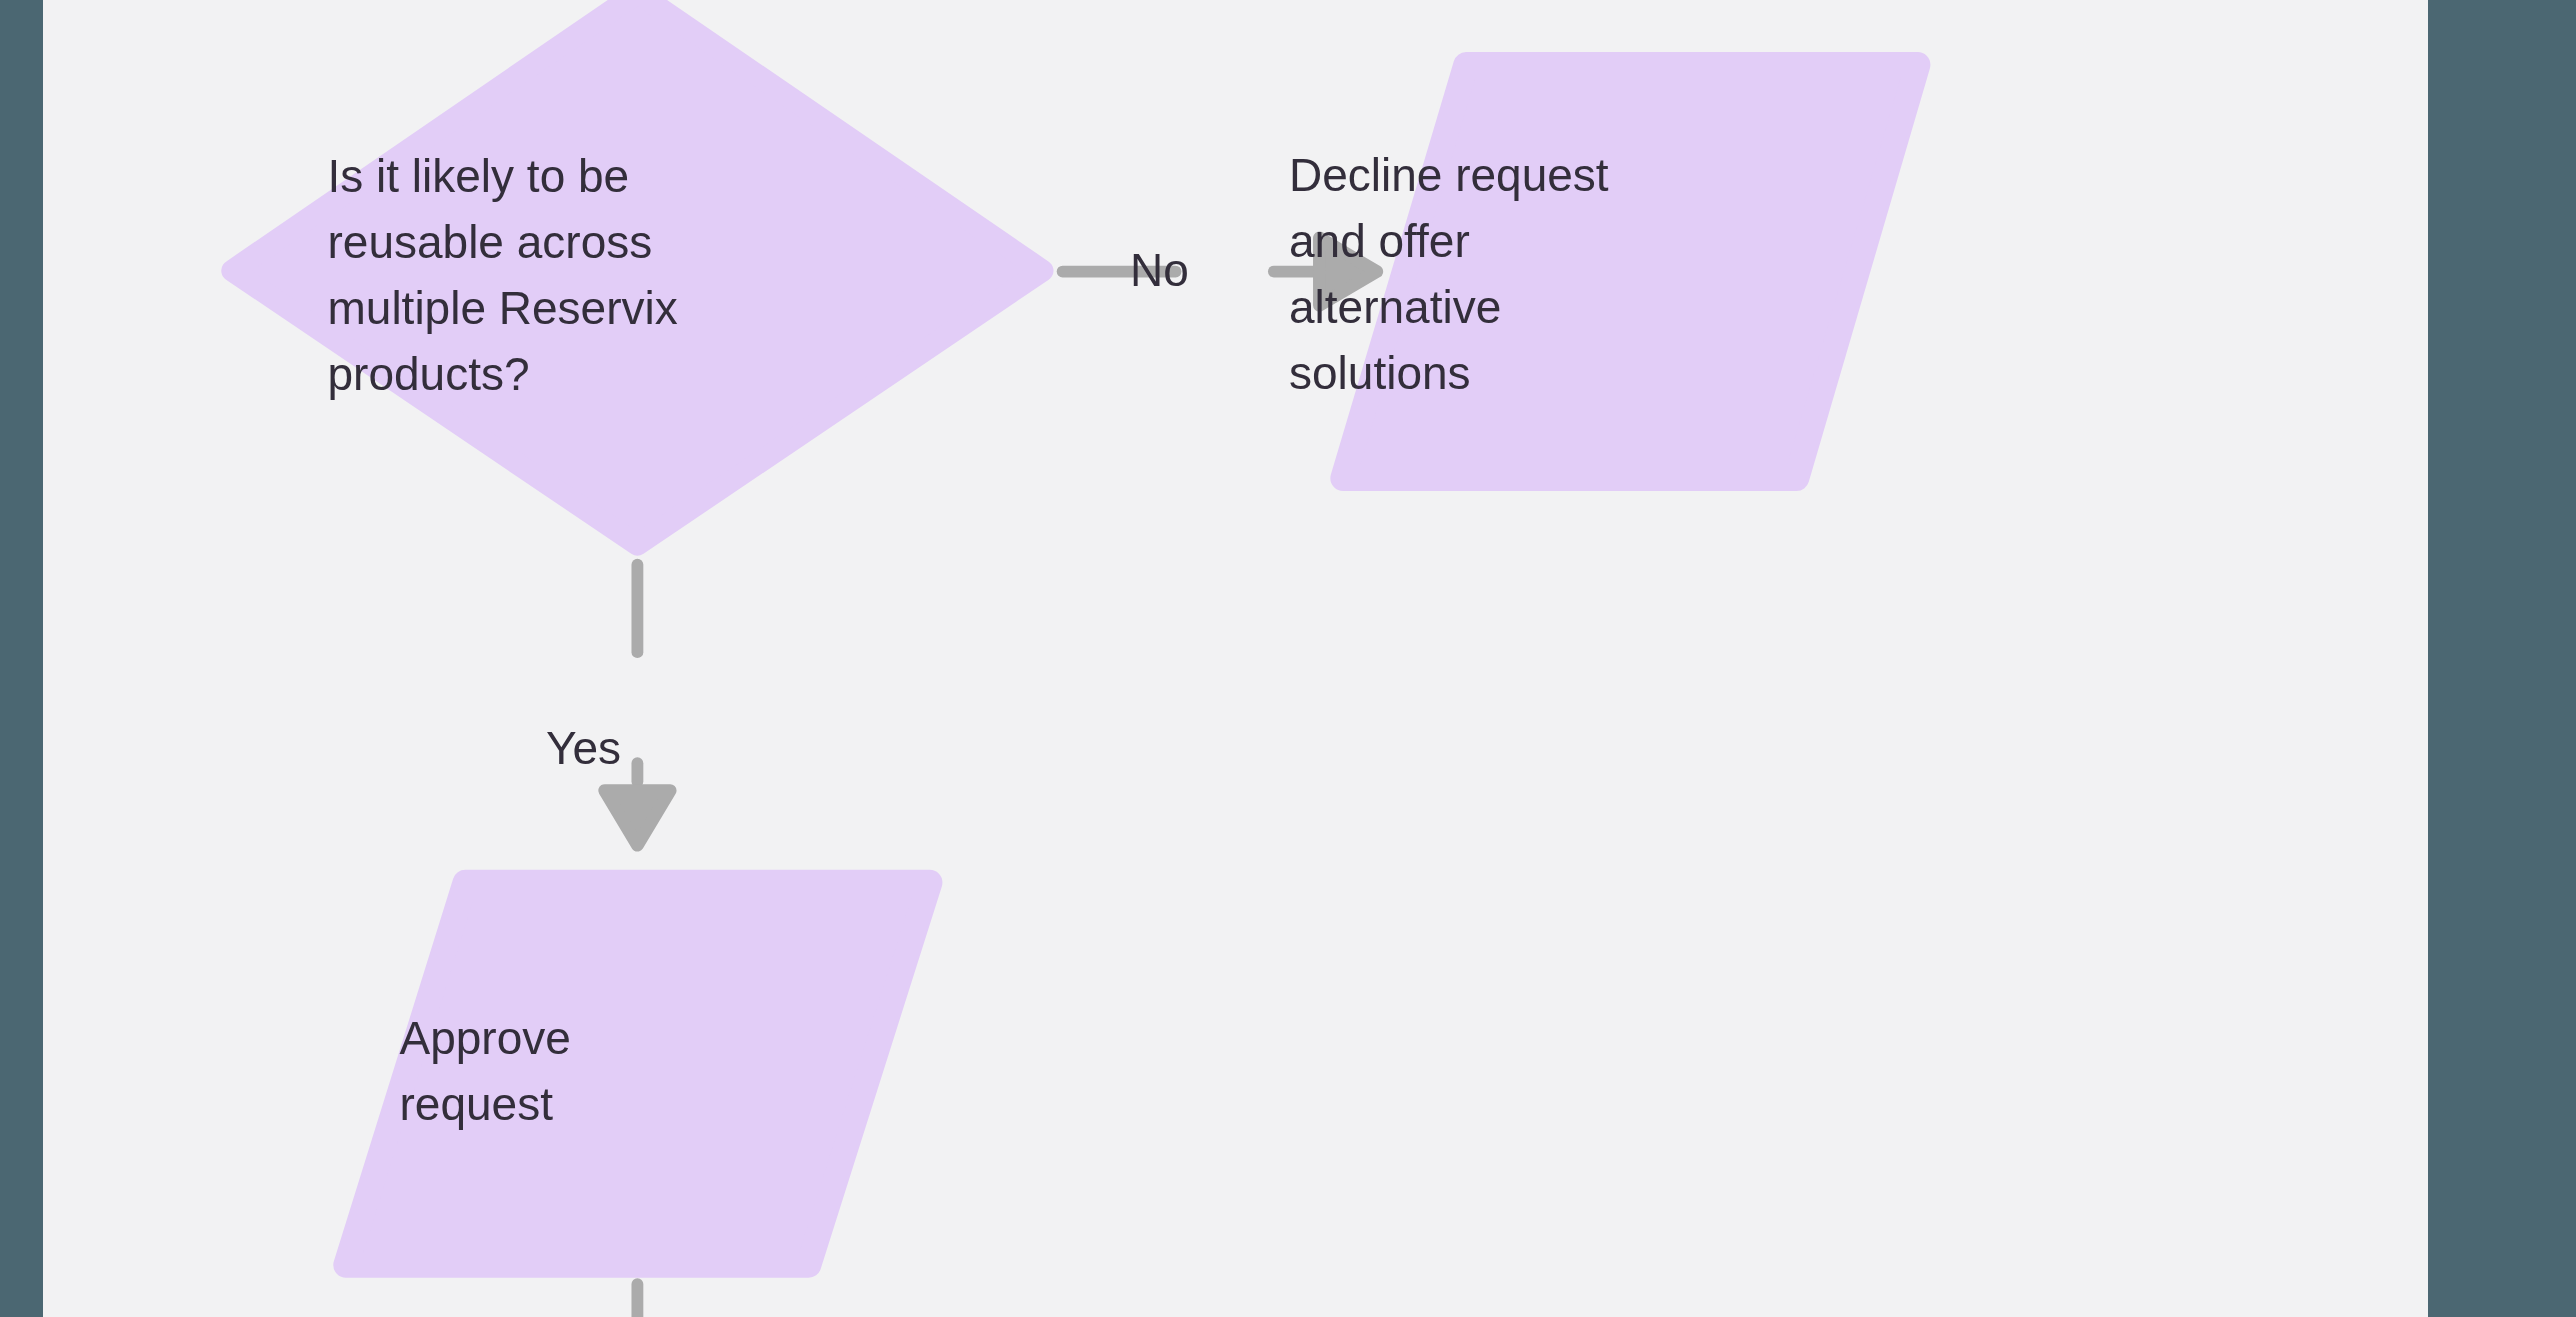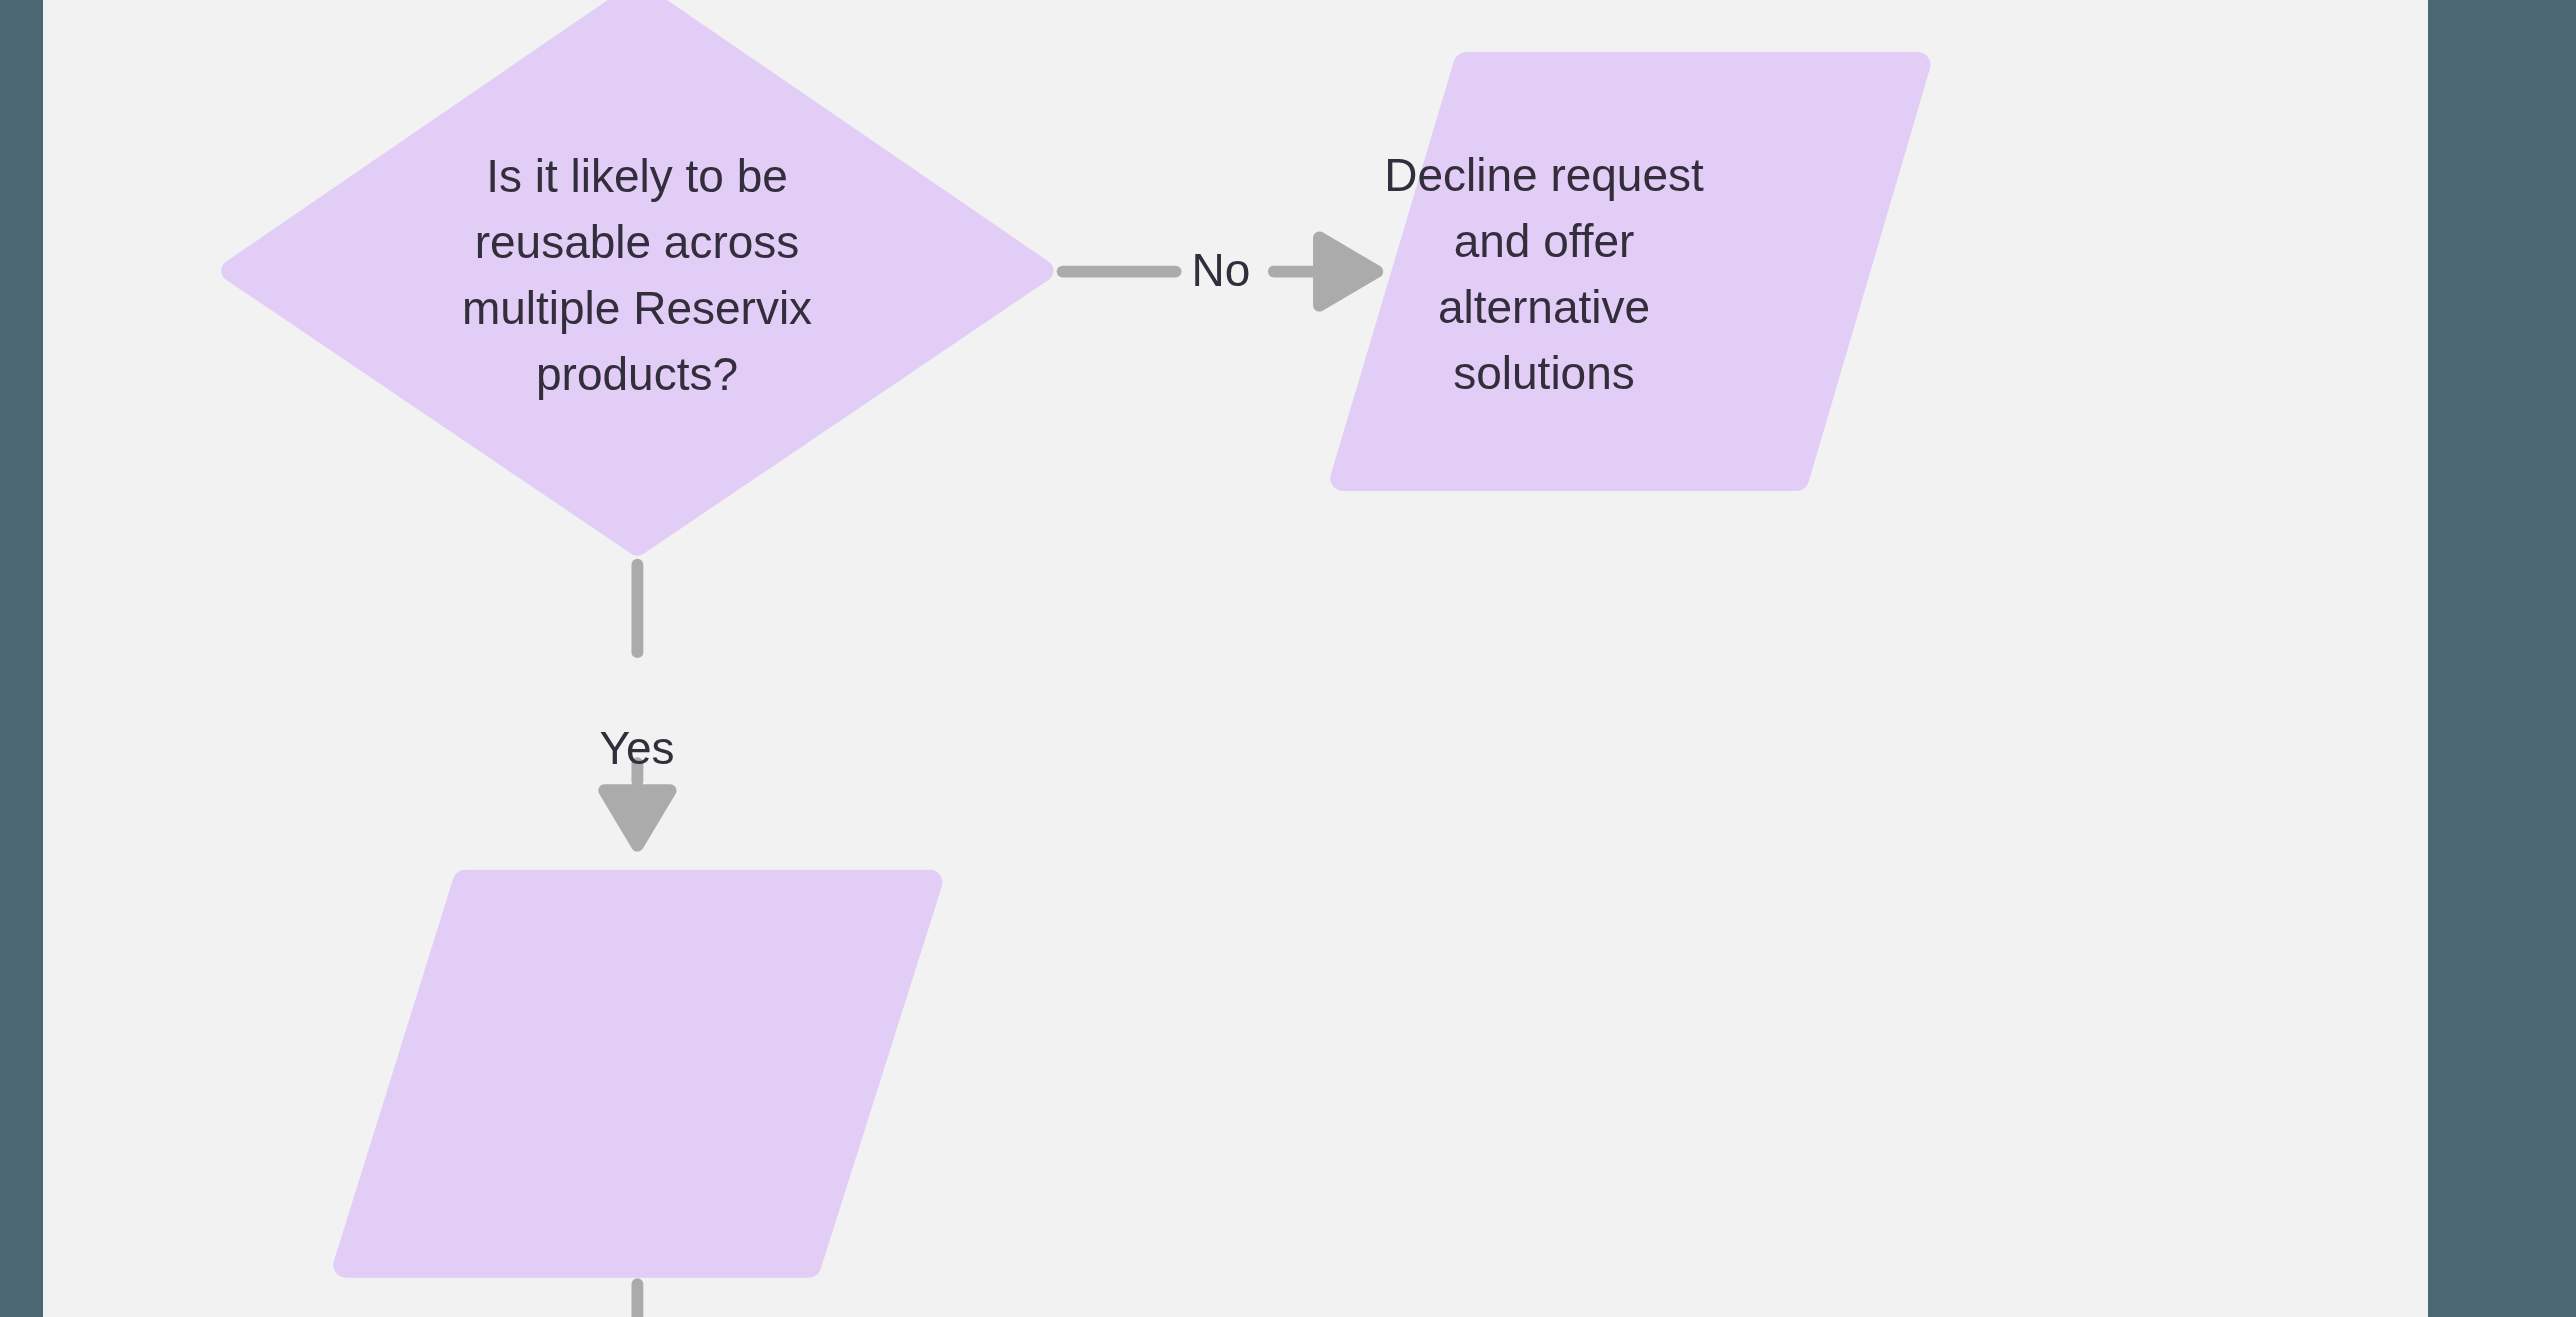--- a/index.html
+++ b/index.html
@@ -43,21 +43,20 @@
   }
   .arrowhead {
     fill: #ababab;
     stroke: #ababab;
     stroke-width: 14px;
     stroke-linejoin: round;
   }
   .label {
     position: absolute;
     transform: translate(-50%, -50%);
-    text-align: center;
     white-space: pre-line;
     color: #332e3b;
     font-size: 46px;
     line-height: 66px;
     font-weight: 500;
   }
 </style>
 </head>
 <body>
 
@@ -95,17 +94,19 @@
 
   <div class="label" style="left:1221px; top:270px;  width:182px;">No</div>
 
   <div class="label" style="left:1544px; top:274px;  width:510px;">Decline request
 and offer
 alternative
 solutions</div>
 
   <div class="label" style="left:637px;  top:748px;  width:182px;">Yes</div>
 
+  <div class="label" style="left:636px;  top:1071px; width:473px;">Approve
+request</div>
 
   <div class="edge-bar left"></div>
   <div class="edge-bar right"></div>
 </div>
 
 
 </body></html>

